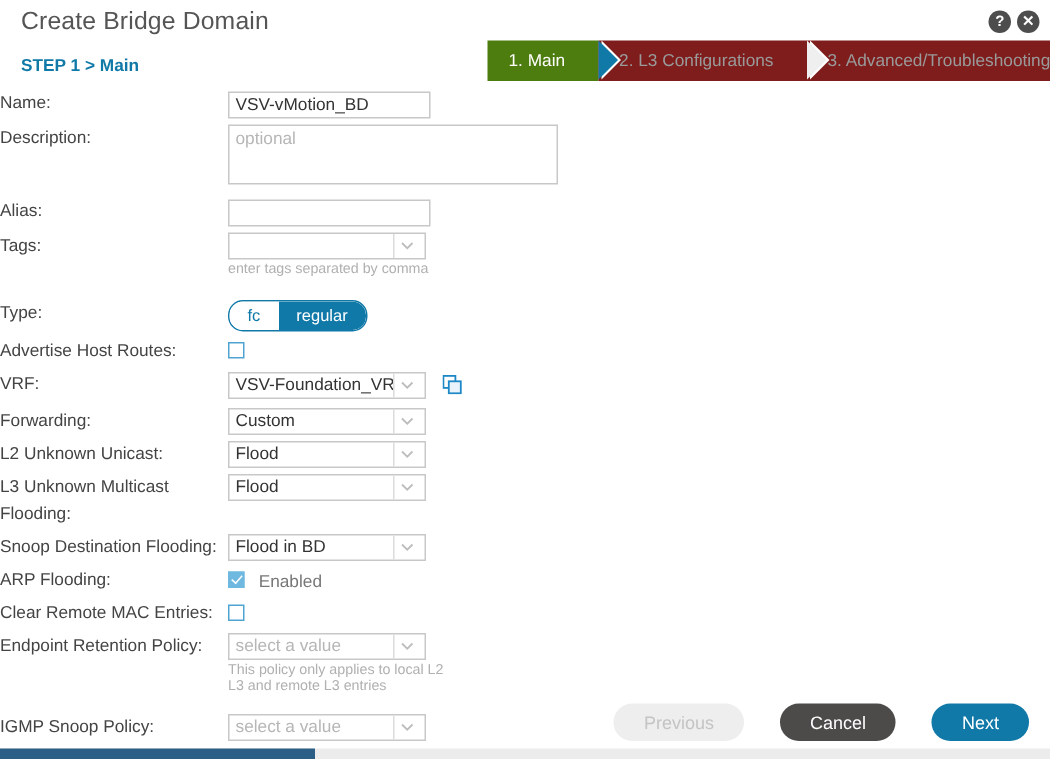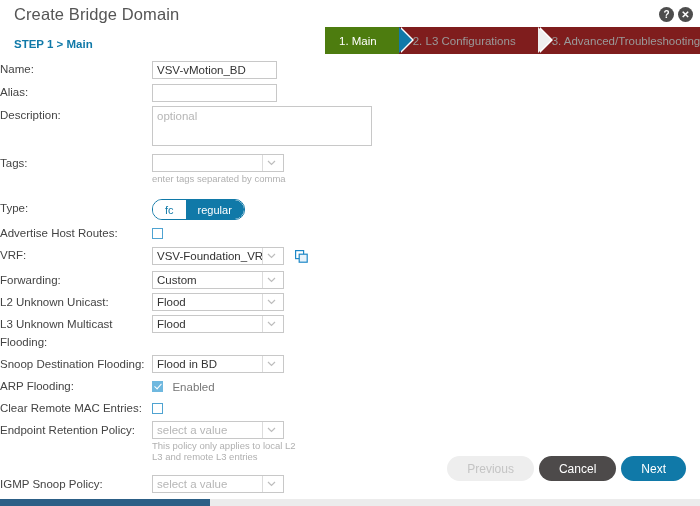--- a/index.html
+++ b/index.html
@@ -68,21 +68,21 @@
   .ctl{flex:1 1 auto;position:relative;}
 
   input.txt,.selbox,textarea.ta{
     box-sizing:border-box;
     border:1px solid #c8c8c8;background:#fff;
     font-family:"Liberation Sans",sans-serif;
     font-size:11.5px;color:#333;
     height:18px;padding:1px 4px;
     outline:none;
   }
-  input.txt{width:125px;}
+  input.txt{width:135px;}
   textarea.ta{width:220px;height:40px;resize:none;padding:3px 4px;color:#b6b6b6;}
   textarea.ta::placeholder{color:#b6b6b6;}
   input.txt::placeholder{color:#b6b6b6;}
 
   .selbox{
     width:132px;display:flex;align-items:center;
     justify-content:space-between;cursor:pointer;
   }
   .selbox .val{overflow:hidden;white-space:nowrap;}
   .selbox .val.ph{color:#b6b6b6;}
@@ -124,22 +124,22 @@
 
   
   .extlink{
     margin-left:7px;cursor:pointer;display:inline-block;
     vertical-align:-3px;
   }
 
   
   .footer{
     position:absolute;left:0;right:0;bottom:12px;height:38px;
-    display:flex;align-items:flex-start;justify-content:flex-end;
-    padding-right:14px;gap:5px;
+    display:flex;align-items:flex-end;justify-content:flex-end;
+    padding-right:14px;gap:24px;
   }
   .btn{
     border:none;border-radius:13px;height:25px;padding:0 20px;
     font-family:"Liberation Sans",sans-serif;font-size:12px;
     cursor:pointer;
   }
   .btn.prev{background:#eeeeee;color:#c4c4c4;cursor:default;}
   .btn.cancel{background:#4d4a4a;color:#fff;}
   .btn.next{background:#1079a8;color:#fff;}
 
@@ -180,30 +180,30 @@
   <div class="form">
 
     <div class="row">
       <div class="lbl">Name:</div>
       <div class="ctl">
         <input class="txt" type="text" value="VSV-vMotion_BD" style="">
       </div>
     </div>
 
     <div class="row">
+      <div class="lbl">Description:</div>
+      <div class="ctl">
+        <textarea class="ta" placeholder="optional" style=""></textarea>
+      </div>
+    </div>
+
+    <div class="row">
       <div class="lbl">Alias:</div>
       <div class="ctl">
         <input class="txt" type="text" style="">
-      </div>
-    </div>
-
-    <div class="row">
-      <div class="lbl">Description:</div>
-      <div class="ctl">
-        <textarea class="ta" placeholder="optional" style=""></textarea>
       </div>
     </div>
 
     <div class="row">
       <div class="lbl">Tags:</div>
       <div class="ctl">
         <div class="selbox">
           <span class="val"></span>
           <span class="caret">
             <svg width="9" height="6" viewBox="0 0 9 6">

